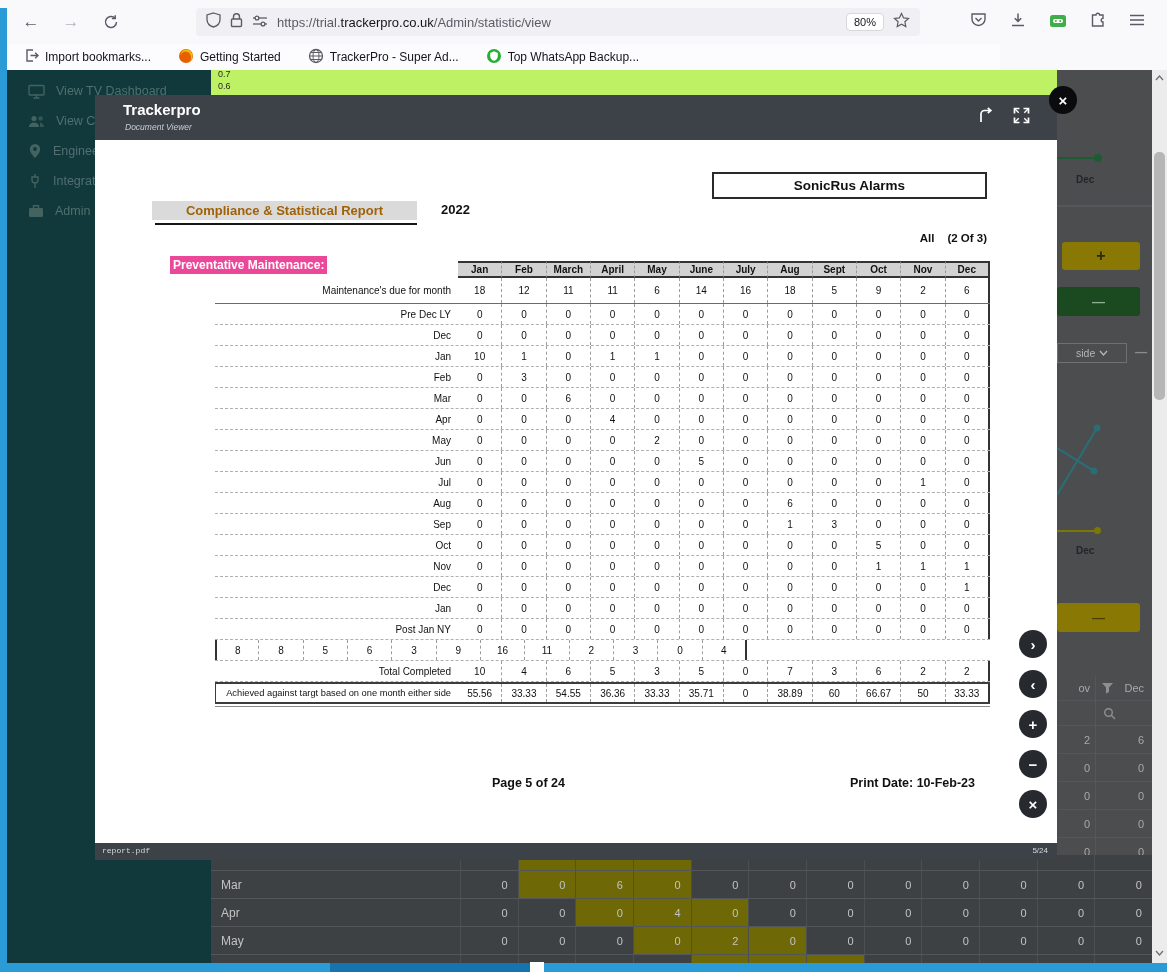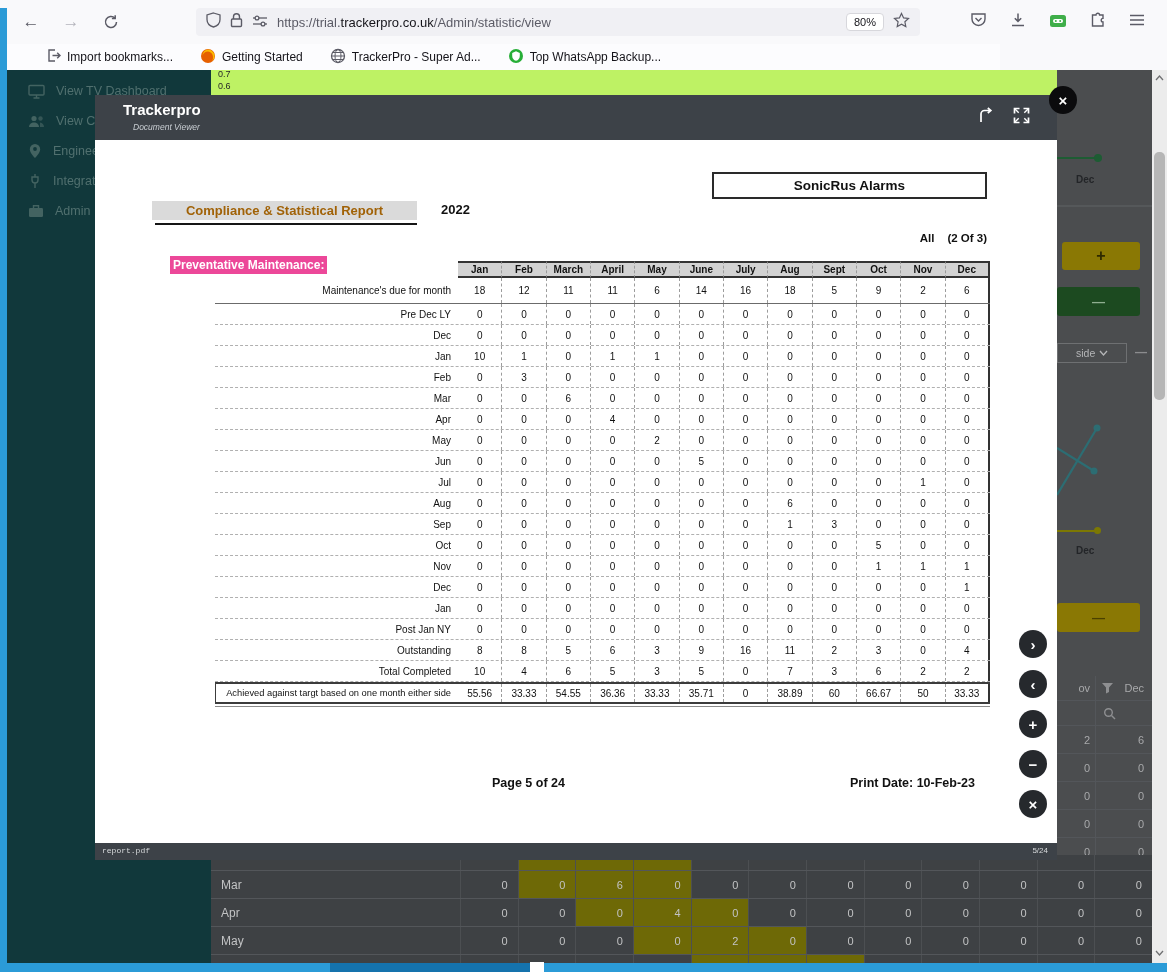--- a/index.html
+++ b/index.html
@@ -10,21 +10,21 @@
   
   .chrome{position:absolute;left:0;top:0;width:1167px;height:70px;background:#f9f9fb;}
   .toolbar{position:absolute;left:0;top:0;width:1167px;height:44px;display:flex;align-items:center;padding-left:18px;box-sizing:border-box;}
   .navbtn{width:26px;height:26px;display:flex;align-items:center;justify-content:center;color:#5b5b66;font-size:17px;margin-right:14px;border-radius:4px;}
   .navbtn.dim{color:#b4b4bc;}
   .urlbar{margin-left:58px;width:724px;height:28px;background:#f0f0f4;border-radius:4px;display:flex;align-items:center;padding:0 10px;box-sizing:border-box;gap:9px;}
   .urltext{flex:1;font-size:13px;color:#5b5b66;white-space:nowrap;overflow:hidden;}
   .urltext b{color:#15141a;font-weight:normal;}
   .zoombadge{background:#fff;border:1px solid #d7d7dc;border-radius:4px;font-size:11px;color:#15141a;padding:2px 7px;}
   .winbtns{margin-left:auto;display:flex;align-items:center;gap:23px;padding-right:22px;}
-  .bookmarks{position:absolute;left:0;top:44px;width:1000px;height:26px;background:#fcfcfe;display:flex;align-items:center;padding-left:46px;gap:27px;box-sizing:border-box;}
+  .bookmarks{position:absolute;left:0;top:44px;width:1000px;height:26px;background:#fcfcfe;display:flex;align-items:center;padding-left:24px;gap:27px;box-sizing:border-box;}
   .bm{display:flex;align-items:center;gap:6px;font-size:12px;color:#15141a;}
 
   
   .bg{position:absolute;left:0;top:70px;width:1167px;height:902px;background:#47494b;}
   .topstrip{position:absolute;left:204px;top:0;width:953px;height:25px;background:#bef264;}
   .axis{position:absolute;font-size:9px;color:#26272a;}
   .sidebar{position:absolute;left:7px;top:0;width:204px;height:902px;background:#11383b;}
   .side-item{height:30px;display:flex;align-items:center;gap:11px;padding-left:21px;color:#51706f;font-size:12.5px;}
   .side-item .icn{color:#436361;display:flex;}
 
@@ -46,21 +46,21 @@
   .btcell{width:57.67px;display:flex;align-items:center;justify-content:flex-end;padding-right:10px;box-sizing:border-box;font-size:11px;color:#c2c3c4;border-left:1px solid #4c4f52;}
   .btcell.hl{background:#6e6906;}
 
   .vscroll{position:absolute;left:1152px;top:0;width:15px;height:893px;background:#ececec;}
   .vthumb{position:absolute;left:2px;top:82px;width:11px;height:248px;background:#b6b6b6;border-radius:5px;}
 
   
   .modal{position:absolute;left:95px;top:95px;width:962px;height:765px;display:flex;flex-direction:column;z-index:10;}
   .mhead{height:45px;background:#3d4248;position:relative;flex:none;}
   .mtitle{position:absolute;left:28px;top:6px;color:#fff;font-size:15px;font-weight:bold;}
-  .msub{position:absolute;left:30px;top:27px;color:#c8cdd2;font-size:8.5px;font-style:italic;margin-left:8px;}
+  .msub{position:absolute;left:30px;top:27px;color:#c8cdd2;font-size:8.5px;font-style:italic;}
   .mico{position:absolute;top:12px;display:flex;}
   .page{flex:1;background:#fff;position:relative;overflow:hidden;}
   .mfoot{height:17px;background:#3d4248;position:relative;flex:none;}
   .mfile{position:absolute;left:7px;top:3px;color:#d7dadc;font-size:8px;font-family:Liberation Mono, monospace;}
   .mpage{position:absolute;right:9px;top:3px;color:#d7dadc;font-size:8px;}
 
   .companybox{position:absolute;left:617px;top:32px;width:271px;height:23px;border:2px solid #2a2a2a;display:flex;align-items:center;justify-content:center;font-size:13.5px;font-weight:bold;color:#111;}
   .rtitle{position:absolute;left:57px;top:61px;width:265px;height:19px;background:#dadada;display:flex;align-items:center;justify-content:center;font-size:13px;font-weight:bold;color:#a16207;}
   .rtitle-line{position:absolute;left:60px;top:83px;width:262px;height:2px;background:#151515;}
   .ryear{position:absolute;left:346px;top:62px;font-size:13px;font-weight:bold;color:#111;}
@@ -685,21 +685,20 @@
             <div class="tcell">0</div>
             <div class="tcell">0</div>
             <div class="tcell">0</div>
             <div class="tcell">0</div>
             <div class="tcell">0</div>
             <div class="tcell">0</div>
             <div class="tcell">0</div>
             <div class="tcell">0</div>
           </div>
           <div class="trow">
-            <div class="tlabel">Outstanding</div>
             <div class="tcell">8</div>
             <div class="tcell">8</div>
             <div class="tcell">5</div>
             <div class="tcell">6</div>
             <div class="tcell">3</div>
             <div class="tcell">9</div>
             <div class="tcell">16</div>
             <div class="tcell">11</div>
             <div class="tcell">2</div>
             <div class="tcell">3</div>

